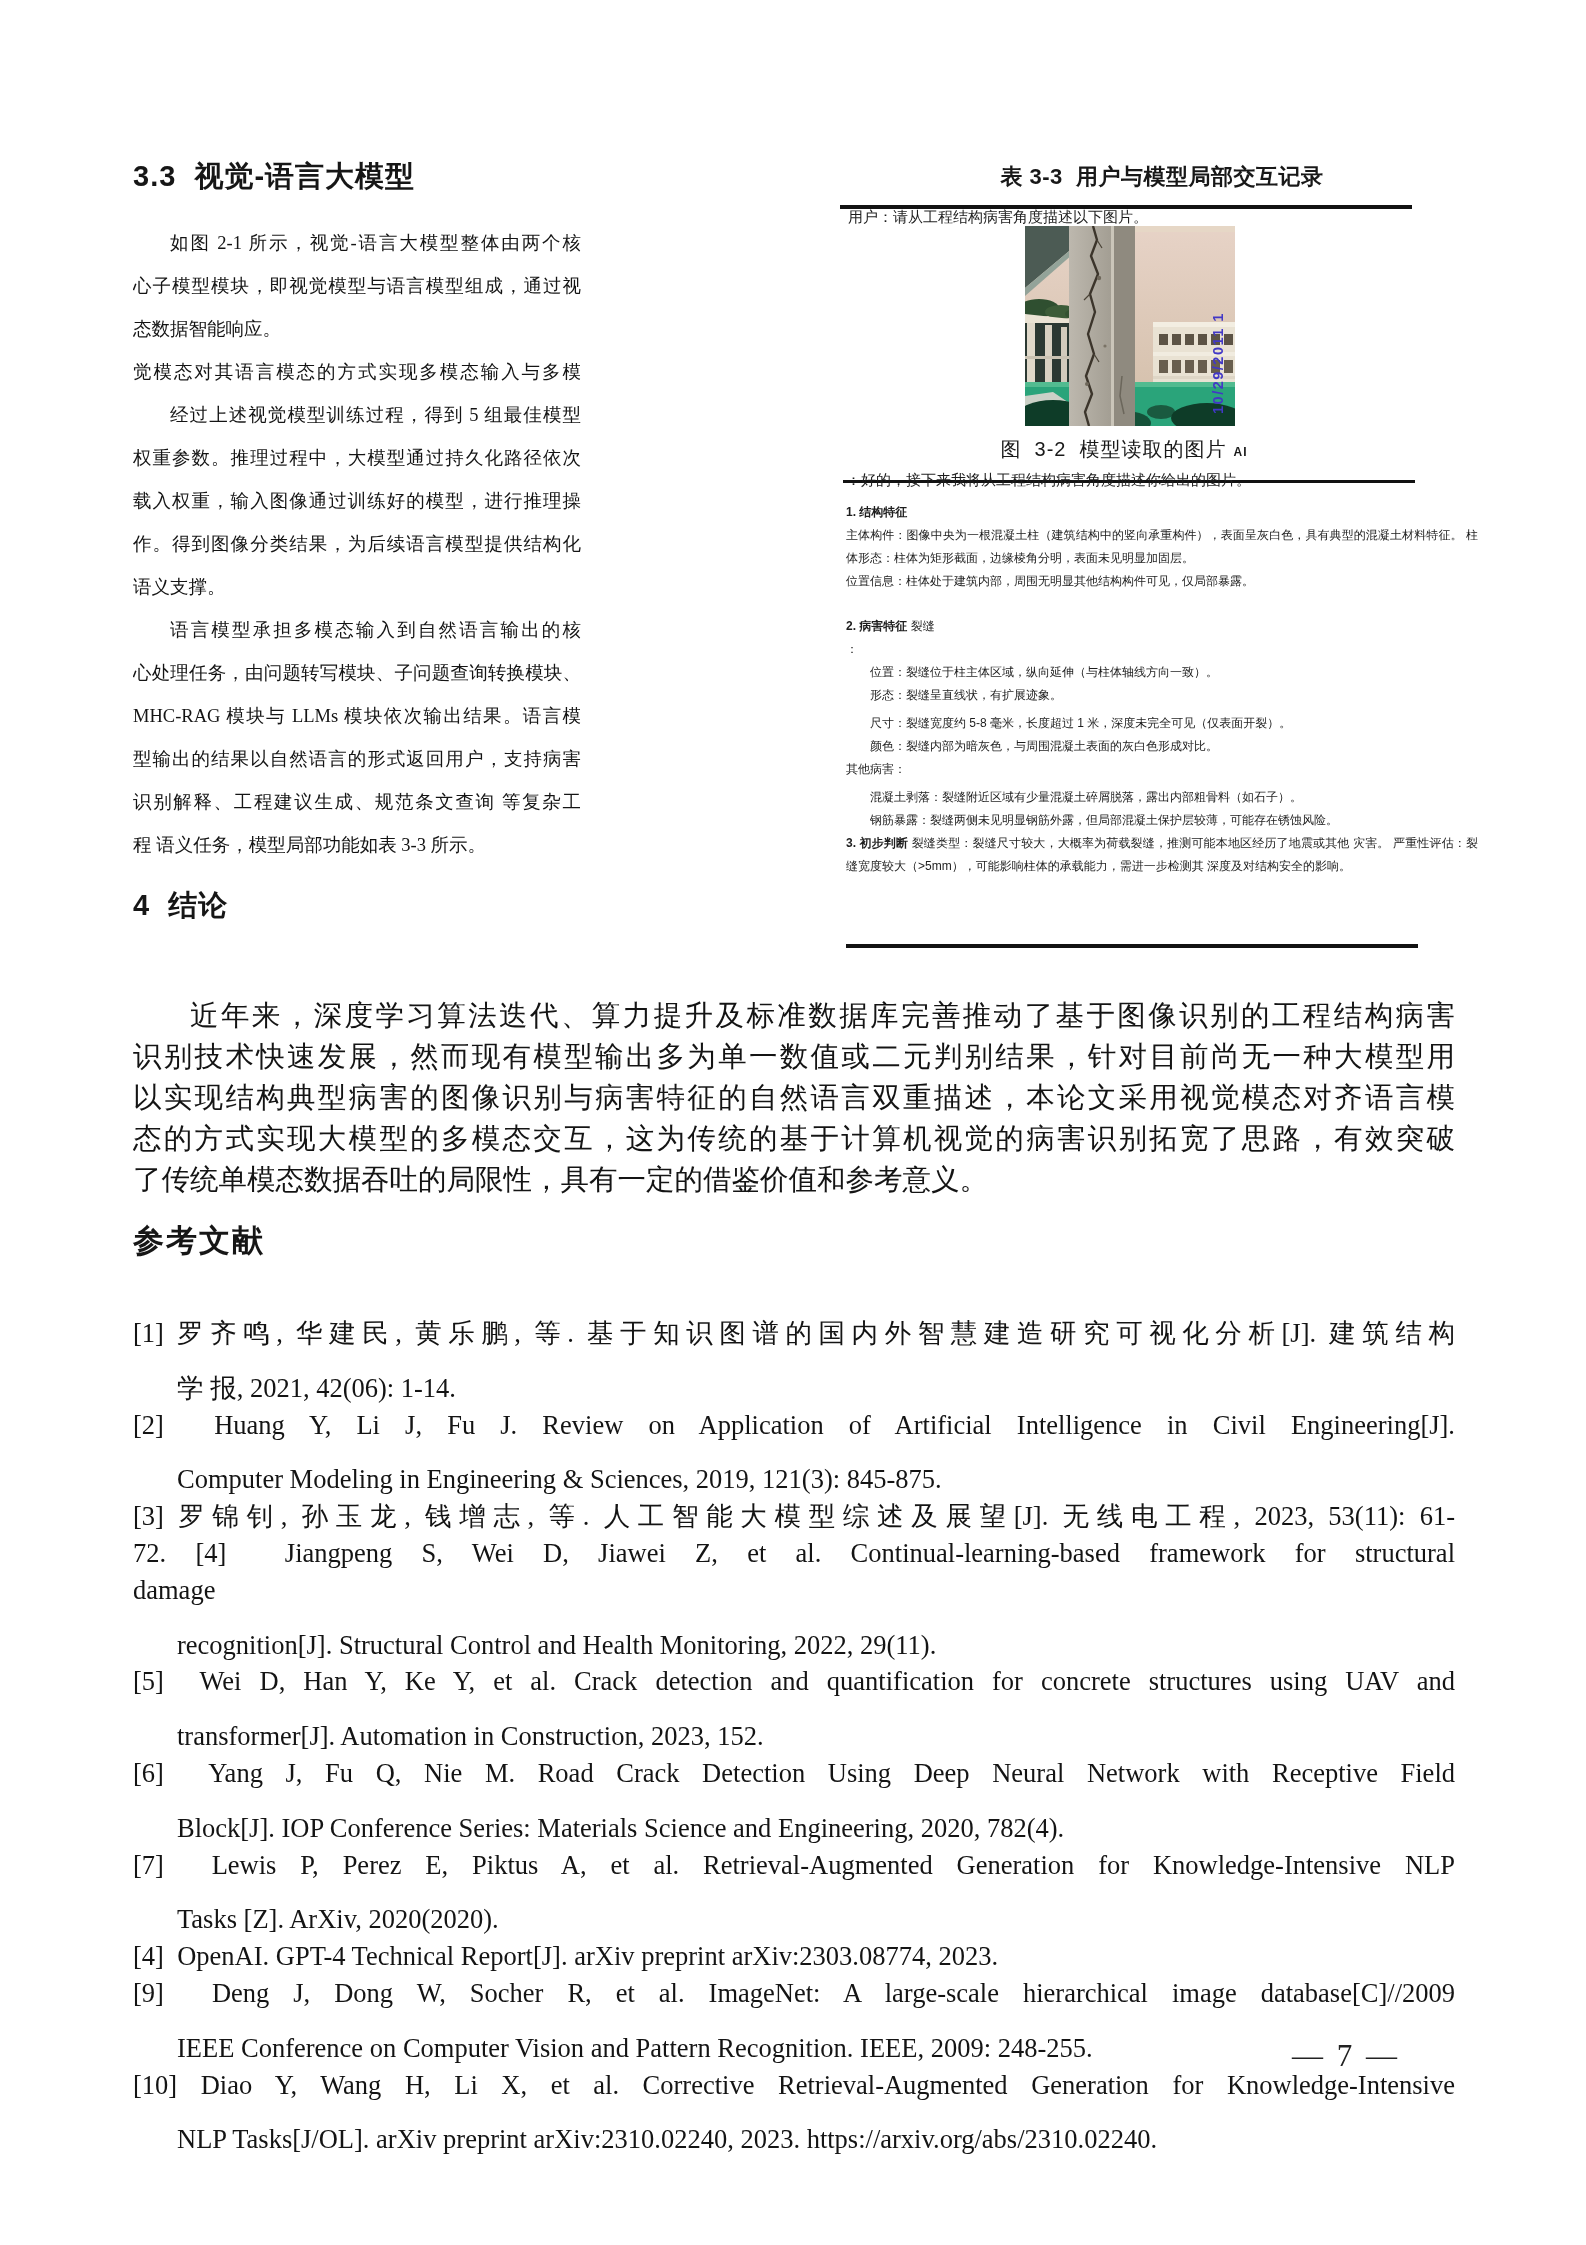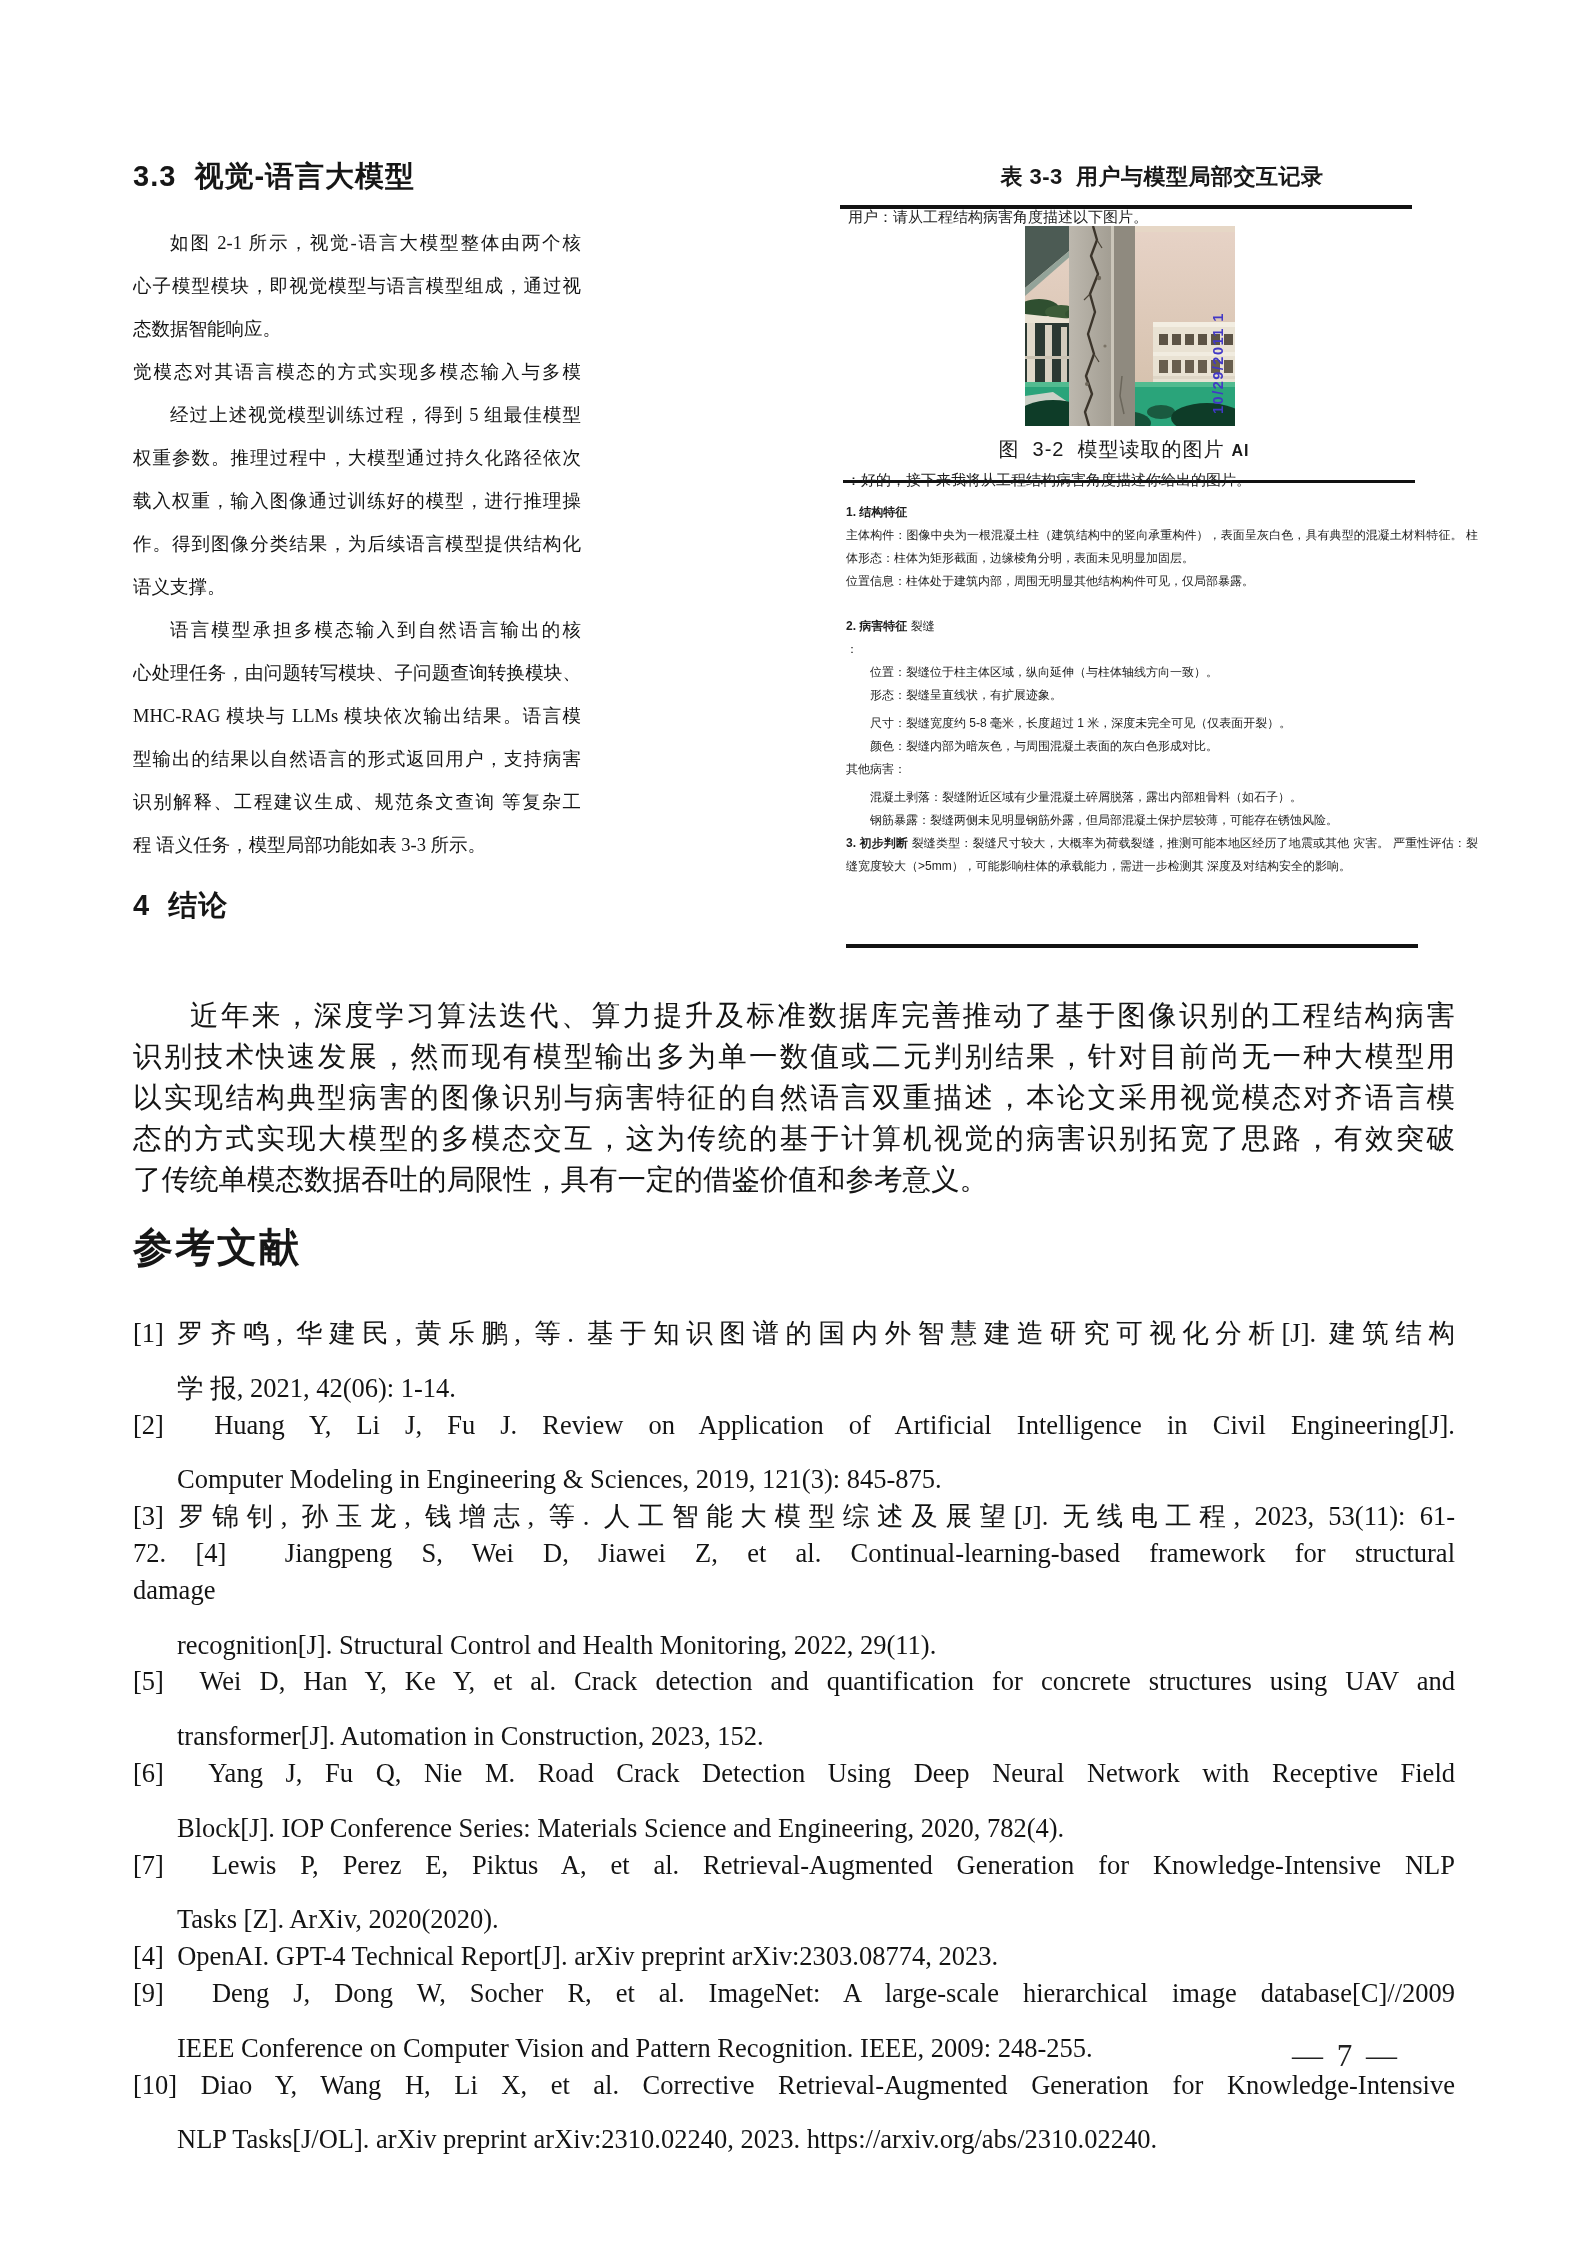--- a/index.html
+++ b/index.html
@@ -11,21 +11,21 @@
   }
   .abs { position:absolute; }
 
   
   .heiti {
     font-family:"Liberation Sans","DejaVu Sans",sans-serif;
     font-weight:700; color:#161616; white-space:pre;
   }
   #h33 { left:133px; top:157px; font-size:29px; letter-spacing:1px; }
   #h4  { left:133px; top:886px; font-size:29px; letter-spacing:1px; }
-  #refh{ left:133px; top:1220px; font-size:40px; letter-spacing:2px; }
+  #refh{ left:133px; top:1220px; font-size:31px; letter-spacing:2px; }
 
   
   #leftcol { left:133px; top:222px; width:448px; font-size:18.5px; color:#141414; }
   #leftcol .bl {
     height:43px; line-height:43px; white-space:pre-wrap;
     text-align:justify; text-align-last:justify; overflow:hidden;
   }
   #leftcol .bl.end { text-align-last:left; }
   #leftcol .bl.ind { text-indent:2em; }
 
@@ -56,21 +56,21 @@
   .rule { position:absolute; background:#121212; }
   #rule-top { top:45px; left:-6px; width:572px; height:3.5px; }
   #rule-mid { top:320px; left:-3px; width:572px; height:2.5px; }
   #rule-bot { left:846px; top:944px; width:572px; height:4px; }
   #userline { position:absolute; top:48px; left:2px; font-size:15px; white-space:pre; }
   #photo { position:absolute; top:66px; left:179px; width:210px; height:200px; }
   #caption {
     position:absolute; top:276px; left:58px; width:440px; text-align:center;
     font-size:20px; letter-spacing:1px; white-space:pre; color:#191919;
   }
-  #caption .ai { font-size:16px; font-weight:600; letter-spacing:1px; margin-left:7px; }
+  #caption .ai { font-size:12px; font-weight:600; letter-spacing:1px; margin-left:7px; }
   #intro { position:absolute; top:311px; left:0; font-size:15px; white-space:pre; }
   #tbody { position:absolute; top:335px; left:0; width:632px; font-size:12px; line-height:23px; }
   #tbody .tb-h  { font-weight:700; margin-top:6px; }
   #tbody .tb-hm { margin-top:22px; }
   #tbody .tb-hm b, #tbody .tb-hm2 b, #tbody .tb-h b { font-weight:700; }
   #tbody .tb-b, #tbody .tb-hm2 { text-align:justify; }
   #tbody .tb-i, #tbody .tb-ih { text-indent:2em; text-align:justify; }
   #tbody .gap { margin-top:5px; }
 
   

